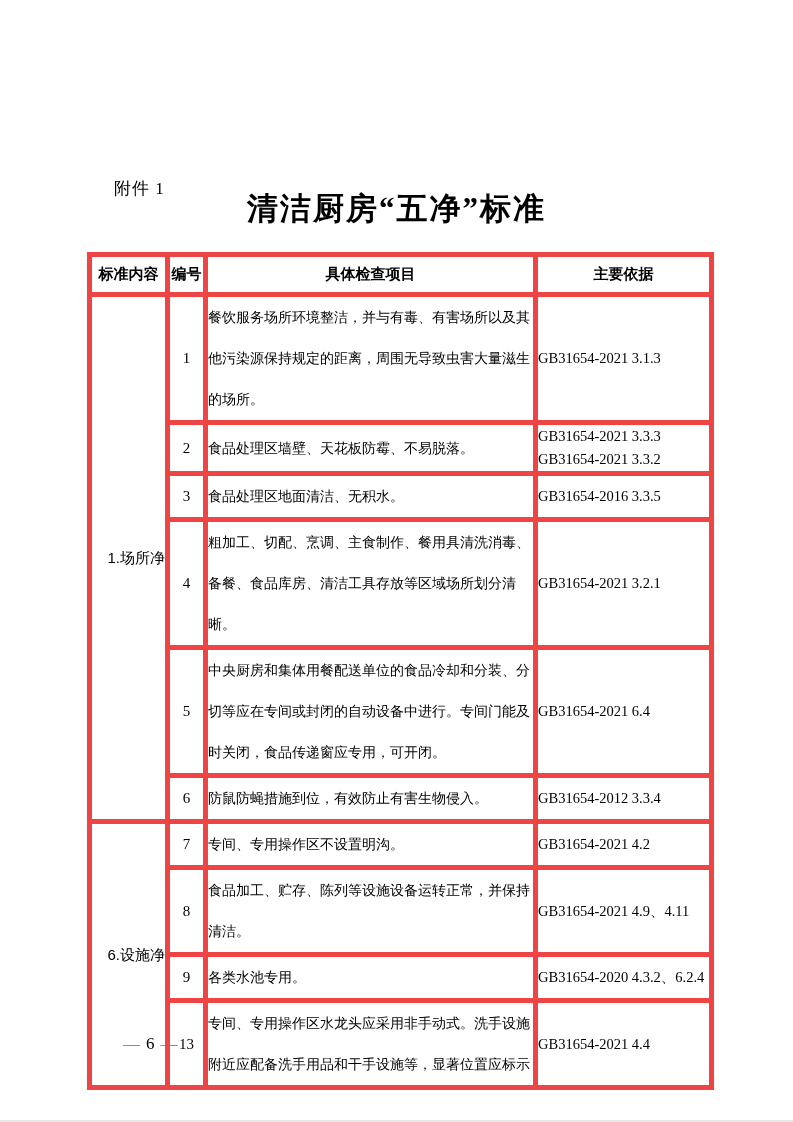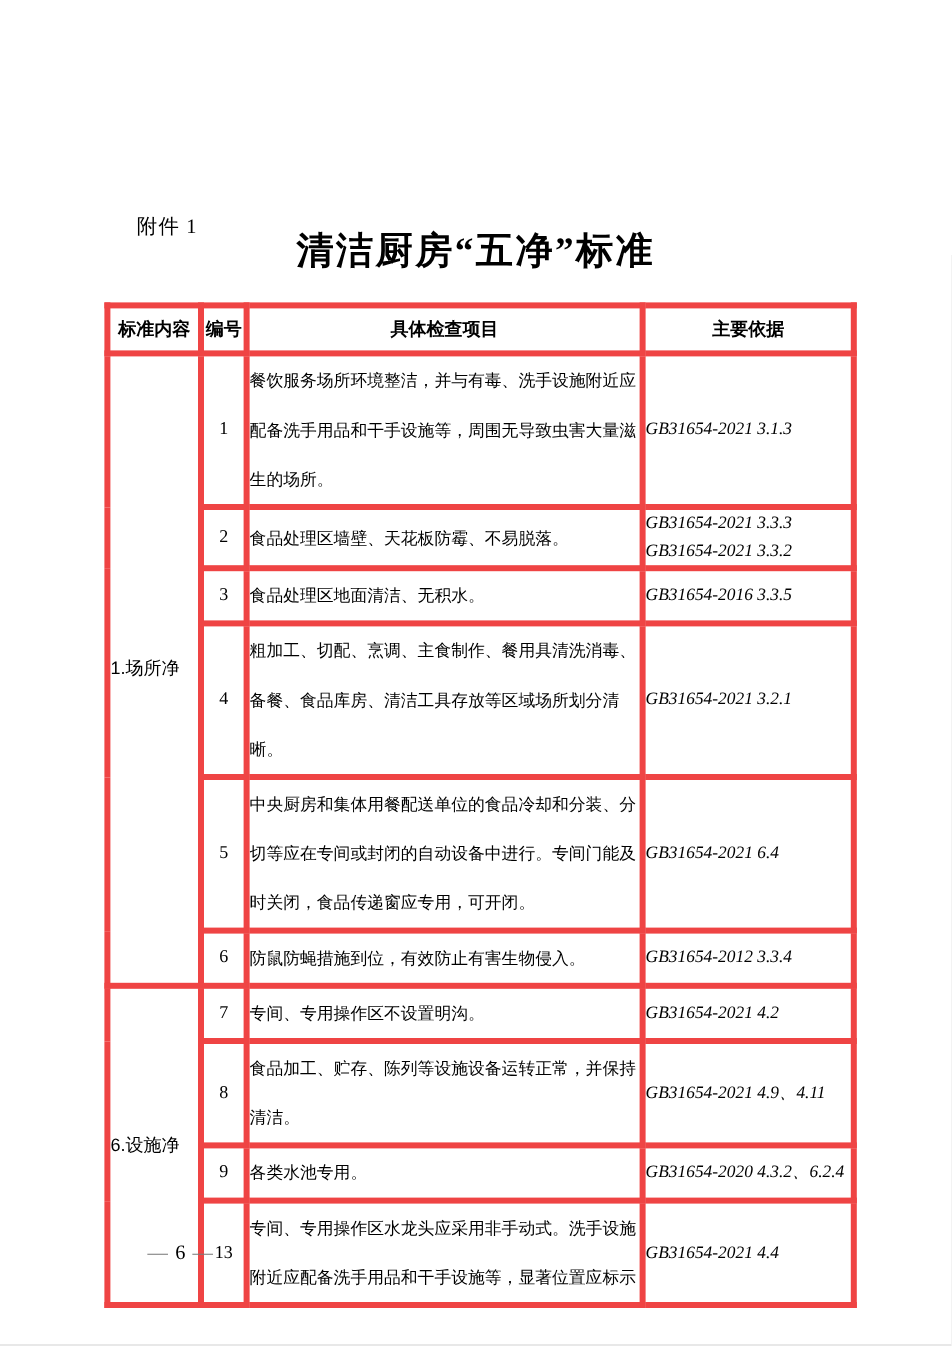--- a/index.html
+++ b/index.html
@@ -48,21 +48,21 @@
   }
   table.std thead tr{height:40px;}
   th.hdr{
     font-family:"Liberation Sans",sans-serif;
     font-weight:bold;
     font-size:15px;
     text-align:center;
   }
   td.cat-cell{
     font-size:15px;
-    text-align:left;
+    text-align:right;
     padding-left:8px;
     line-height:20px;
   }
   td.no-cell{
     font-family:"Liberation Serif",serif;
     font-size:15px;
     text-align:center;
   }
   td.item-cell{
     font-size:14px;
@@ -70,21 +70,20 @@
     padding-left:3px;
     padding-right:1px;
     text-align:left;
   }
   td.basis-cell{
     font-family:"Liberation Serif",serif;
     font-size:14.5px;
     line-height:23px;
     padding-left:3px;
     text-align:left;
-    font-style:italic;
   }
   .footer{
     position:absolute;
     left:117px;top:1034px;
     font-family:"Liberation Serif",serif;
     font-size:17px;
     color:#000;
   }
   .footer .dash{
     color:#7a7a7a;
@@ -113,21 +112,21 @@
         <th class="hdr">标准内容</th>
         <th class="hdr">编号</th>
         <th class="hdr">具体检查项目</th>
         <th class="hdr">主要依据</th>
       </tr>
     </thead>
     <tbody id="table-body">
         <tr style="height: 123px;">
           <td rowspan="6" class="cat-cell">1.场所净</td>
           <td class="no-cell">1</td>
-          <td class="item-cell">餐饮服务场所环境整洁，并与有毒、洗手设施附近应配备洗手用品和干手设施等，周围无导致虫害大量滋生的场所。</td>
+          <td class="item-cell">餐饮服务场所环境整洁，并与有毒、有害场所以及其他污染源保持规定的距离，周围无导致虫害大量滋生的场所。</td>
           <td class="basis-cell">
             <div>GB31654-2021 3.1.3</div>
           </td>
         </tr>
         <tr style="height: 46px;">
           <td class="no-cell">2</td>
           <td class="item-cell">食品处理区墙壁、天花板防霉、不易脱落。</td>
           <td class="basis-cell">
             <div>GB31654-2021 3.3.3</div>
             <div>GB31654-2021 3.3.2</div>

